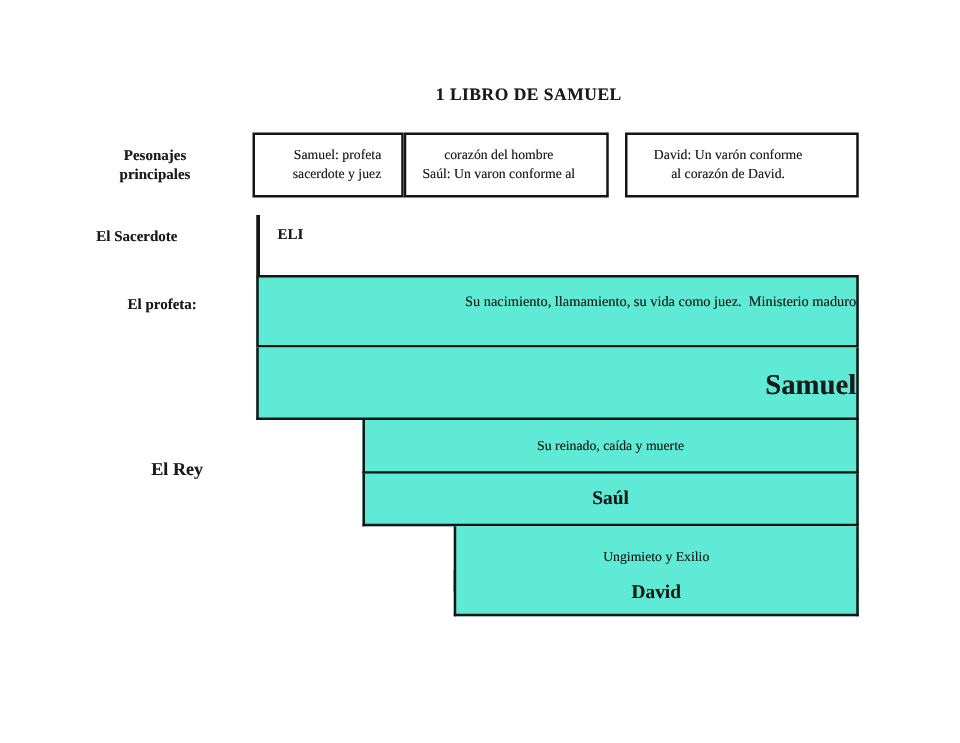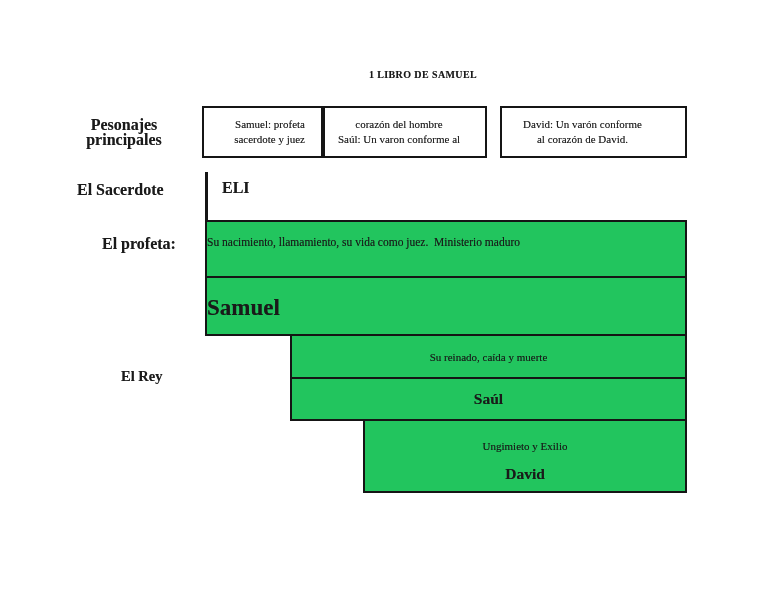--- a/index.html
+++ b/index.html
@@ -9,47 +9,47 @@
     position: relative;
     overflow: hidden;
     font-family: "Liberation Serif", "DejaVu Serif", serif;
     color: #1a1a1a;
   }
   .abs { position: absolute; box-sizing: border-box; }
   .ink { color: #1a1a1a; text-shadow: 0 0 0.4px rgba(10,10,10,0.45); }
 
   .doc-title {
     font-weight: bold;
-    font-size: 10px;
+    font-size: 14px;
     letter-spacing: 0.4px;
     white-space: nowrap;
     transform: translateX(-50%);
     text-align: right;
   }
 
   .row-label {
     font-weight: bold;
-    font-size: 16px;
+    font-size: 12px;
     line-height: 15px;
     white-space: nowrap;
   }
 
   .cell {
     border: 2.5px solid #151515;
     font-size: 11px;
     line-height: 15px;
     padding-top: 9px;
     text-align: center;
     background: #ffffff;
   }
 
   .band {
     border: 2px solid #151515;
-    background: #22c55e;
-    text-align: left;
+    background: #5eead4;
+    text-align: right;
   }
   .band.no-top { border-top: none; }
   .band.flex-center {
     display: flex;
     align-items: center;
     justify-content: center;
   }
 
   .desc-text { font-size: 11.5px; }
   .big-name { font-weight: bold; font-size: 23px; }

